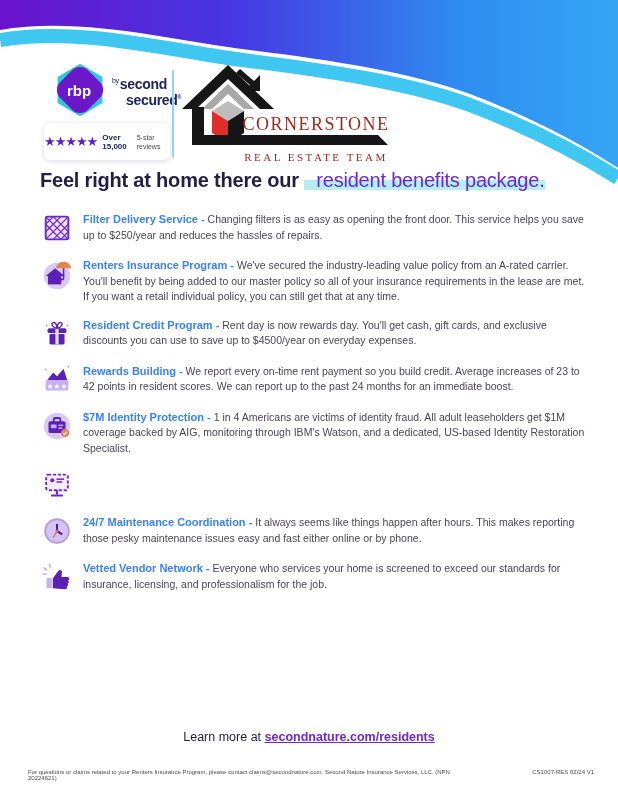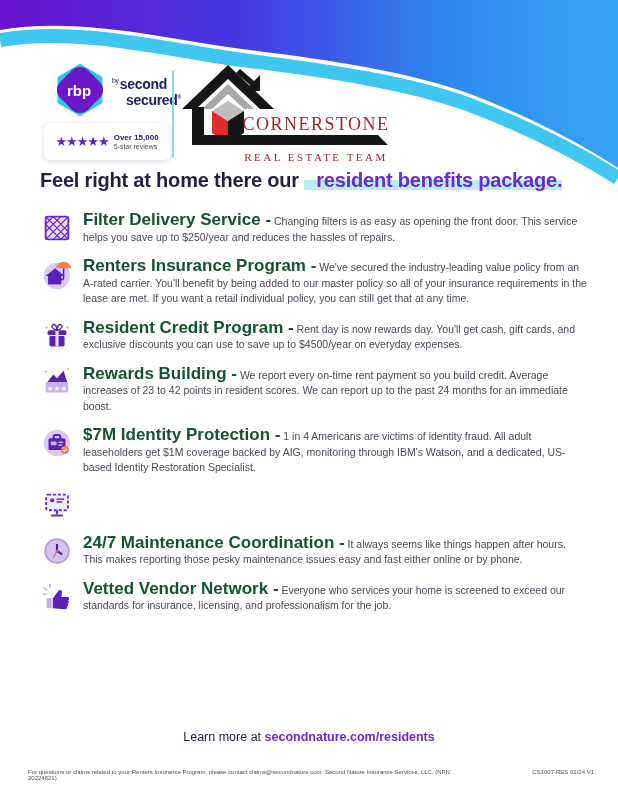--- a/index.html
+++ b/index.html
@@ -15,48 +15,48 @@
   .sn-wordmark{position:absolute;left:112px;top:74px;color:#20245c;line-height:13px;font-weight:bold;font-size:14px;letter-spacing:-0.3px;}
   .sn-by{font-size:7px;font-weight:normal;vertical-align:6px;margin-right:1px;color:#20245c;}
   .sn-line2{margin-left:14px;}
   .reg{font-size:5px;vertical-align:super;}
   .reviews-card{
     position:absolute;left:44px;top:123px;width:126px;height:37px;background:#fff;
     border-radius:6px;box-shadow:0 1px 5px rgba(40,40,90,.18);
     display:flex;align-items:center;justify-content:center;gap:5px;
   }
   .stars{color:#5d1ec4;font-size:13px;letter-spacing:-1px;white-space:nowrap;}
-  .reviews-text{display:flex;flex-direction:column;line-height:9px;}
+  .reviews-text{display:flex;flex-direction:row;line-height:9px;}
   .reviews-line1{font-size:8px;font-weight:bold;color:#20245c;}
   .reviews-line2{font-size:7px;color:#4a4a5a;}
   .logo-divider{position:absolute;left:172px;top:70px;width:2px;height:88px;background:#8fd6f2;border-radius:1px;}
   .partner-logo{position:absolute;left:182px;top:57px;width:216px;height:110px;}
 
   
   .headline{
     position:absolute;left:40px;top:169px;width:560px;white-space:nowrap;
     font-size:20px;color:#241d44;font-weight:600;letter-spacing:-0.2px;
   }
   .headline .hl{
-    font-weight:700;color:#6d28cf;
+    font-weight:400;color:#6d28cf;
     background:linear-gradient(transparent 48%, #b7eef4 48%, #b7eef4 96%, transparent 96%);
     padding-left:12px;
   }
 
   
   .benefits{position:absolute;left:40px;top:211px;width:548px;}
   .benefit-row{display:flex;align-items:flex-start;margin-bottom:12px;min-height:34px;}
   .b-icon{width:34px;height:34px;flex:0 0 34px;margin-right:9px;}
   .b-icon svg{width:34px;height:34px;display:block;}
   .b-text{font-size:10.5px;line-height:15.5px;color:#4b4757;padding-top:1px;}
-  .b-title{font-size:17px;font-weight:bold;color:#14532d;}
+  .b-title{font-size:11px;font-weight:bold;color:#3b82f6;}
 
   
   .learn-more{position:absolute;top:730px;left:0;width:618px;text-align:center;font-size:12.5px;color:#241d44;}
-  .learn-more .link{font-weight:bold;color:#6d28cf;}
+  .learn-more .link{font-weight:bold;color:#6d28cf;text-decoration:underline;}
   .fineprint{position:absolute;top:769px;left:28px;right:24px;display:flex;justify-content:space-between;align-items:flex-start;}
   .fp-left{font-size:6px;color:#4c4c55;max-width:440px;}
   .fp-right{font-size:6px;color:#4c4c55;}
 </style>
 </head>
 <body>
 
 <svg class="hero-svg" viewBox="0 0 618 200" preserveAspectRatio="none" aria-hidden="true">
   <defs>
     <linearGradient id="hdrGrad" x1="0" y1="0" x2="1" y2="0">

